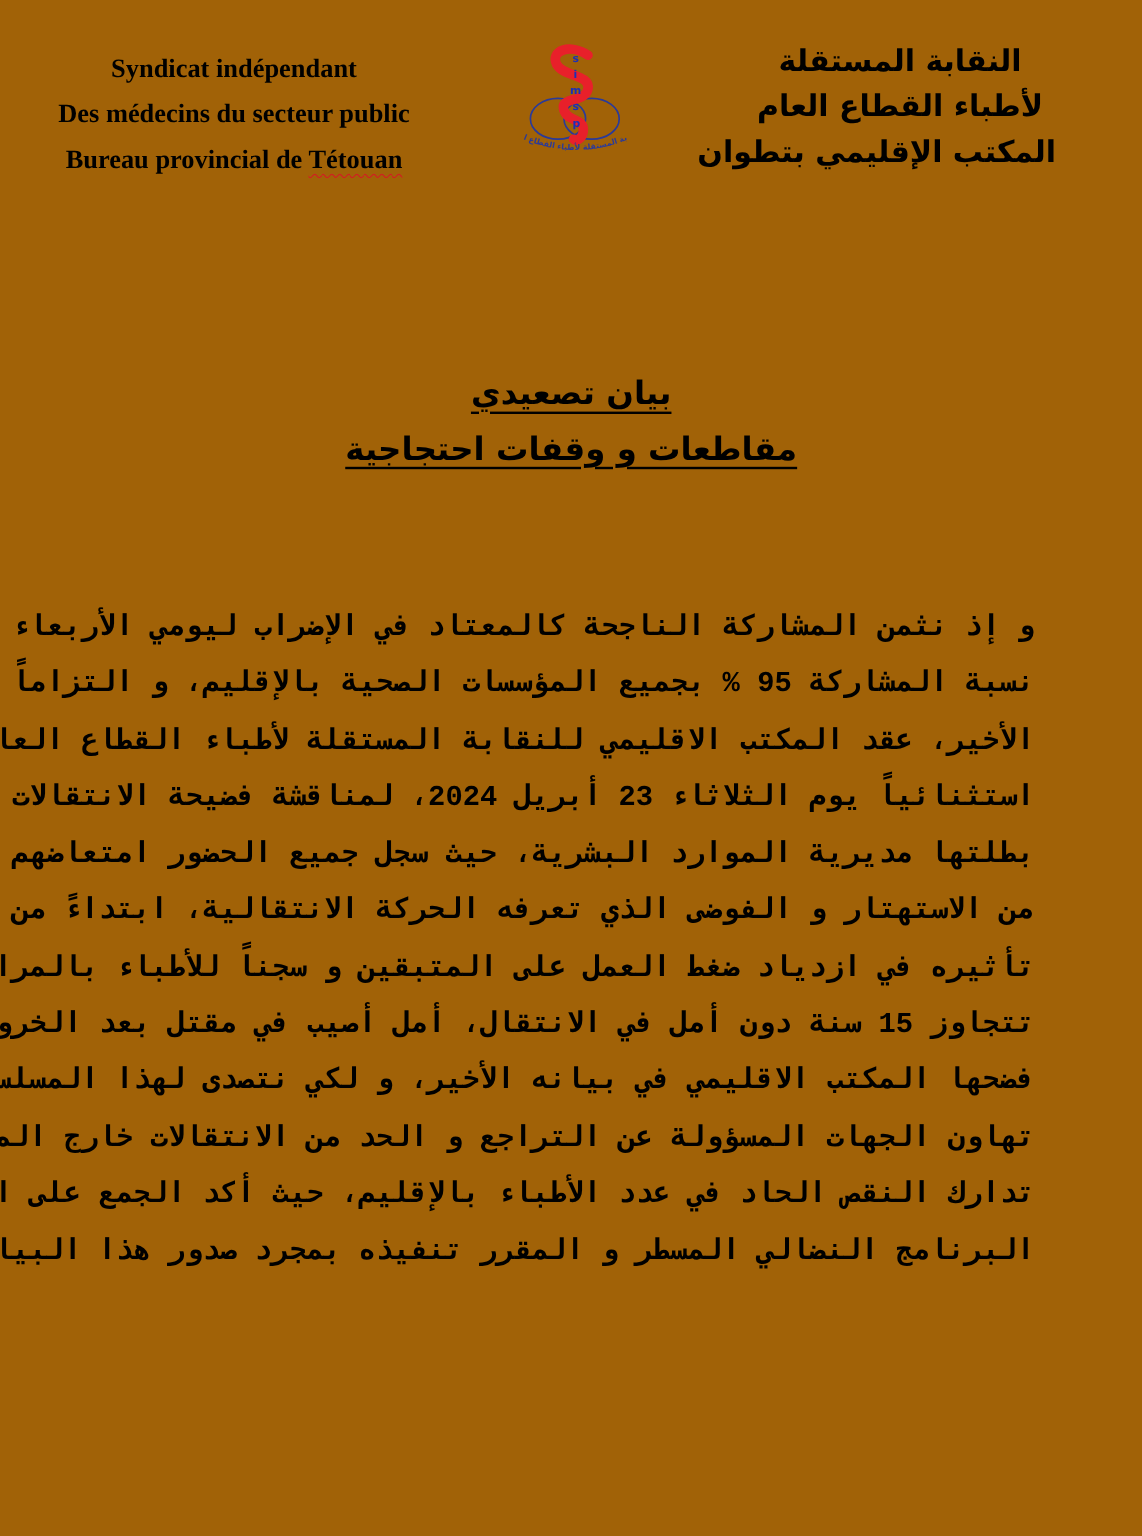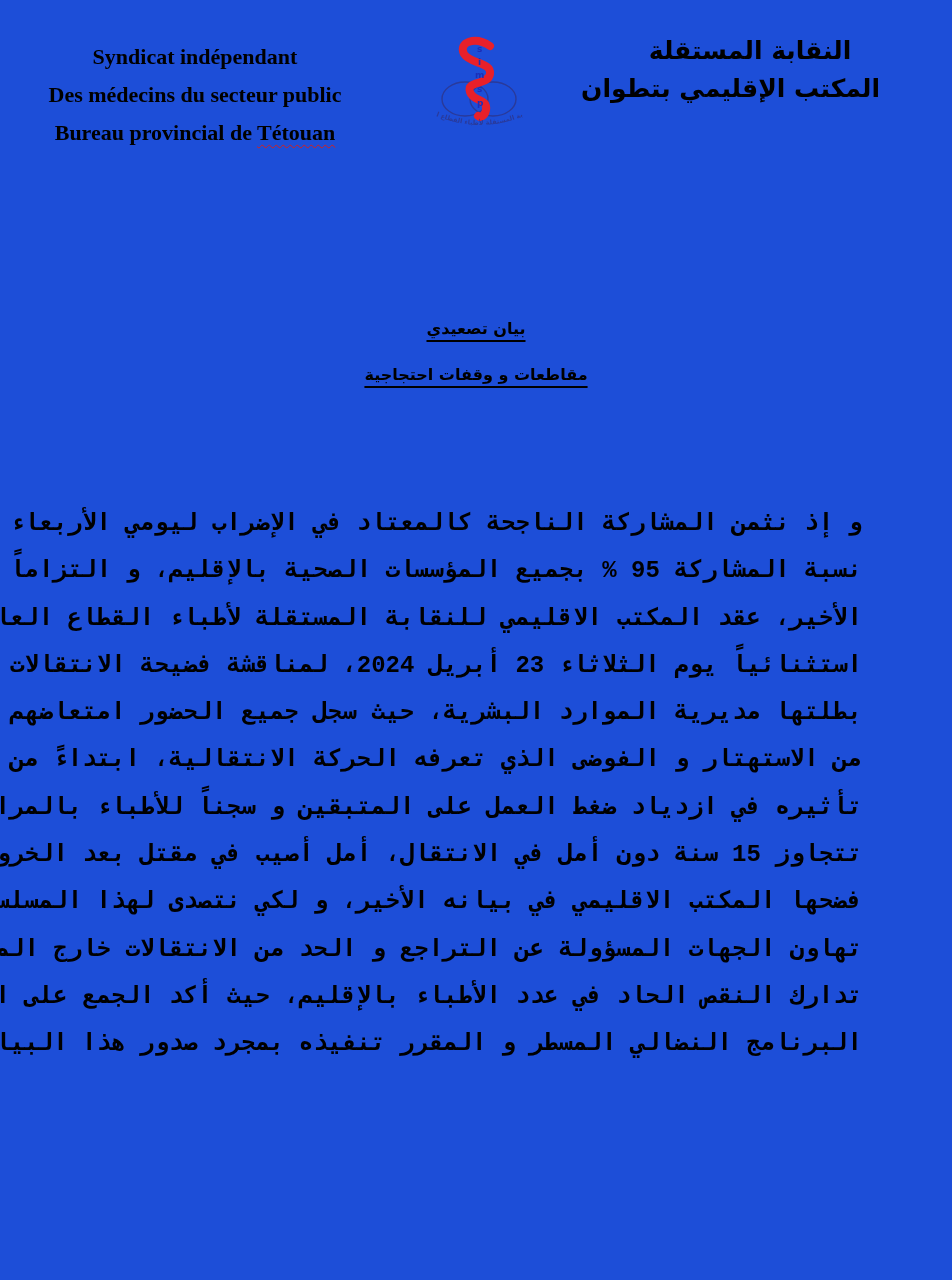--- a/index.html
+++ b/index.html
@@ -1,31 +1,31 @@
 <!DOCTYPE html>
 <html><head>
 <meta charset="utf-8">
 <style>
   html, body { margin: 0; padding: 0; background: #ffffff; }
   body { width: 952px; height: 1280px; position: relative; overflow: hidden; color: #000; }
-  .page { position: absolute; left: 0; top: 0; width: 952px; height: 1280px; background: #1d4ed8; }
+  .page { position: absolute; left: 0; top: 0; width: 952px; height: 1280px; background: #a16207; }
 
   .hdr-fr { position: absolute; left: 20px; top: 38px; width: 350px; text-align: center;
             font-family: "Liberation Serif", "DejaVu Serif", serif; font-weight: bold; font-size: 22px; line-height: 38px; }
   .hdr-fr .line { display: block; white-space: nowrap; }
   .spell { text-decoration: underline wavy #d02020; text-decoration-thickness: 1px; text-underline-offset: 4px; }
 
   .logo { position: absolute; left: 430px; top: 34px; width: 100px; height: 100px; }
 
   .hdr-ar { position: absolute; left: 620px; top: 32px; width: 260px; text-align: center; direction: rtl;
             font-family: "DejaVu Sans", sans-serif; font-weight: bold; font-size: 25px; line-height: 38px; }
   .hdr-ar .line { display: block; white-space: nowrap; }
 
   .title-block { position: absolute; left: 0; top: 306px; width: 952px; text-align: center; direction: rtl;
-                 font-family: "DejaVu Sans", sans-serif; font-weight: bold; font-size: 16px; line-height: 46px; }
+                 font-family: "DejaVu Sans", sans-serif; font-weight: bold; font-size: 27px; line-height: 46px; }
   .title-block .line { display: block; }
   .title-block .line span { text-decoration: underline; text-underline-offset: 6px; text-decoration-thickness: 2px; }
 
   .body-text { position: absolute; left: 88px; top: 500px; width: 774px; direction: rtl;
                font-family: Liberation Mono, monospace; font-weight: bold; font-size: 24px; line-height: 47.3px; }
   .body-text .line { display: block; white-space: nowrap; text-align: justify; text-align-last: justify; height: 47.3px; }
   .body-text .line.last { text-align-last: right; }
 </style>
 </head>
 <body>
@@ -50,20 +50,21 @@
       <text x="47" y="72" font-family="DejaVu Sans, sans-serif" font-size="9" font-weight="bold" fill="#1c2fb8">p</text>
       <path id="arcp" d="M6 82 Q50 100 94 82" fill="none"></path>
       <text font-family="DejaVu Sans, sans-serif" font-size="6.5" font-weight="bold" fill="#2a3a9a">
         <textPath href="#arcp" startOffset="50%" text-anchor="middle">النقابة المستقلة لأطباء القطاع العام</textPath>
       </text>
     </svg>
   </div>
 
   <div class="hdr-ar">
     <span class="line">النقابة المستقلة</span>
+    <span class="line">لأطباء القطاع العام</span>
     <span class="line">المكتب الإقليمي بتطوان</span>
   </div>
 
   <div class="title-block">
     <span class="line"><span>بيان تصعيدي</span></span>
     <span class="line"><span>مقاطعات و وقفات احتجاجية</span></span>
   </div>
 
   <div class="body-text">
     <span class="line">و إذ نثمن المشاركة الناجحة كالمعتاد في الإضراب ليومي الأربعاء و الخميس و الذي فاقت</span>

